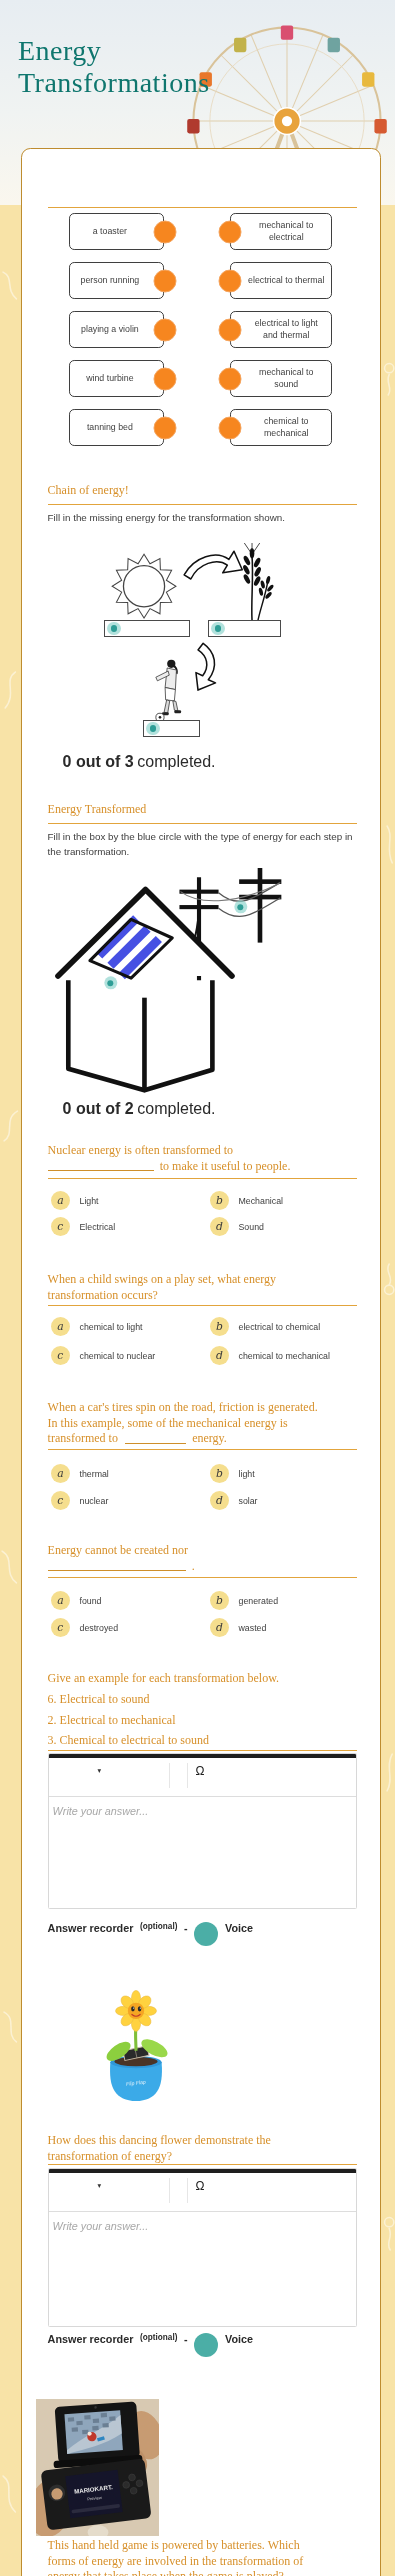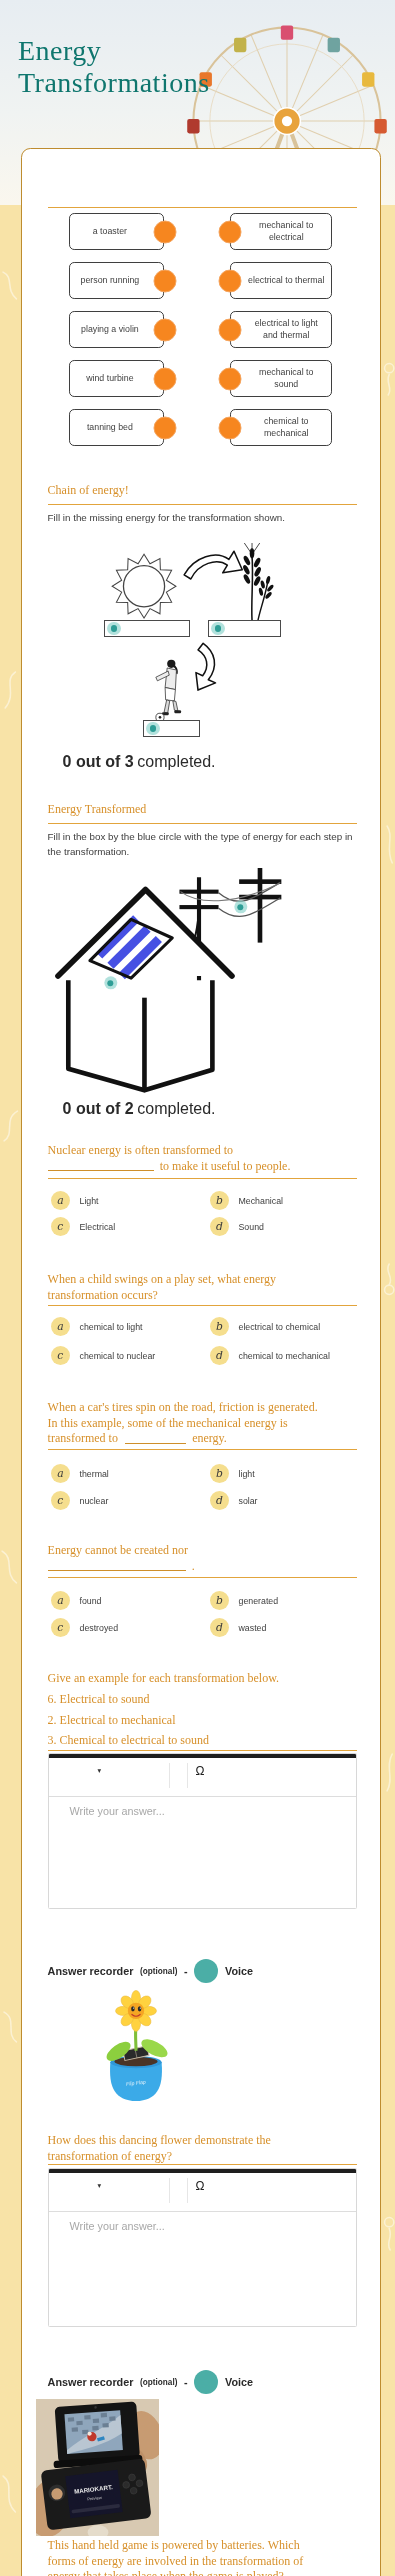--- a/index.html
+++ b/index.html
@@ -50,23 +50,23 @@
   .img-dot{position:absolute;transform:translate(-50%,-50%);}
   
   .editor{position:absolute;left:26px;width:309px;background:#fff;
     border:0.5px solid #D8D8D8;border-radius:1.5px;box-sizing:border-box;}
   .editor-topbar{height:3.6px;background:#1E1E1E;border-radius:1px 1px 0 0;}
   .editor-toolbar{position:relative;height:38px;border-bottom:0.5px solid #DDDDDD;}
   .tb-caret{position:absolute;left:49px;top:8.2px;font-size:7.2px;color:#333;cursor:pointer;}
   .tb-sep{position:absolute;top:5.2px;width:0.5px;height:25px;background:#E6E6E6;}
   .tb-omega{position:absolute;left:147px;top:6.2px;font-size:12px;color:#222;cursor:pointer;}
   .editor-body{position:relative;}
-  .placeholder{position:absolute;left:21px;top:8.2px;font-size:10.8px;color:#A8A8A8;}
+  .placeholder{position:absolute;left:4px;top:8.2px;font-size:10.8px;color:#A8A8A8;font-style:italic;}
   
-  .recorder{position:absolute;left:26px;display:flex;align-items:center;gap:6.7px;height:26px;margin-top:36px;}
+  .recorder{position:absolute;left:26px;display:flex;gap:6.7px;height:26px;}
   .rec-main{font-size:10.8px;font-weight:700;color:#2A2A2A;}
   .rec-opt{font-size:8.2px;font-weight:700;}
   .rec-circle{width:24px;height:24px;border-radius:50%;background:#4BAEA6;}
   .rec-voice{font-size:10.8px;font-weight:700;color:#2A2A2A;}
   .illu{position:absolute;}
   .doodle{position:absolute;opacity:.5;z-index:1;}
 </style>
 </head>
 <body>
 

